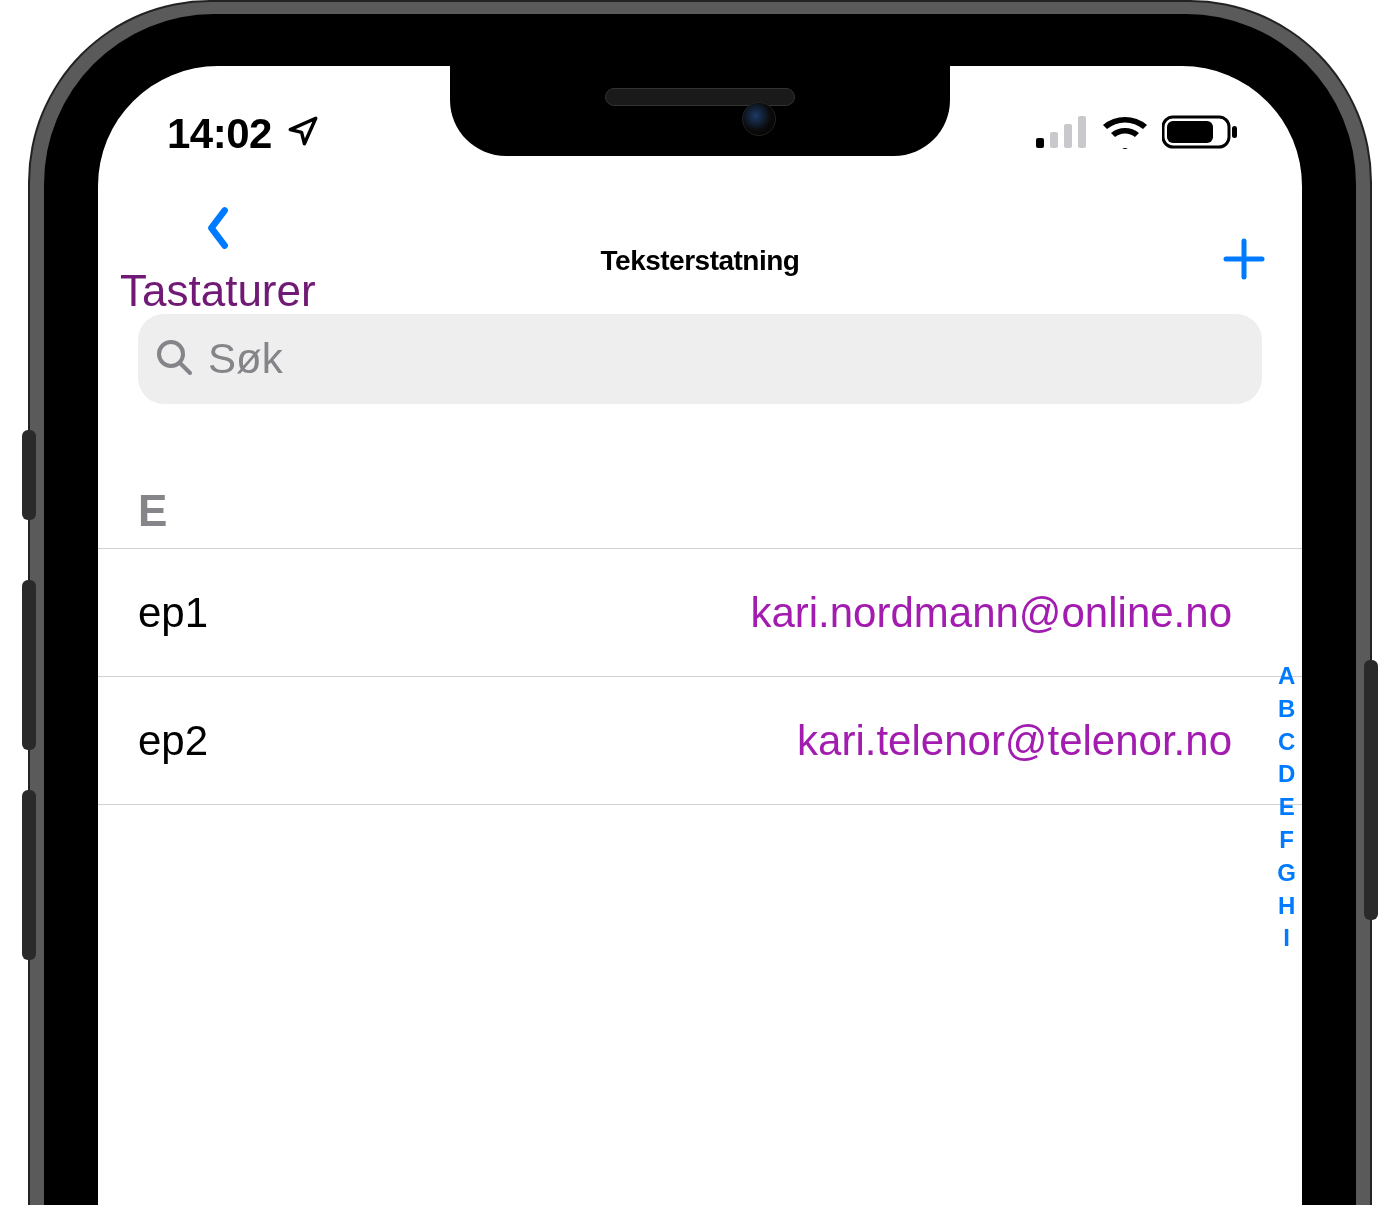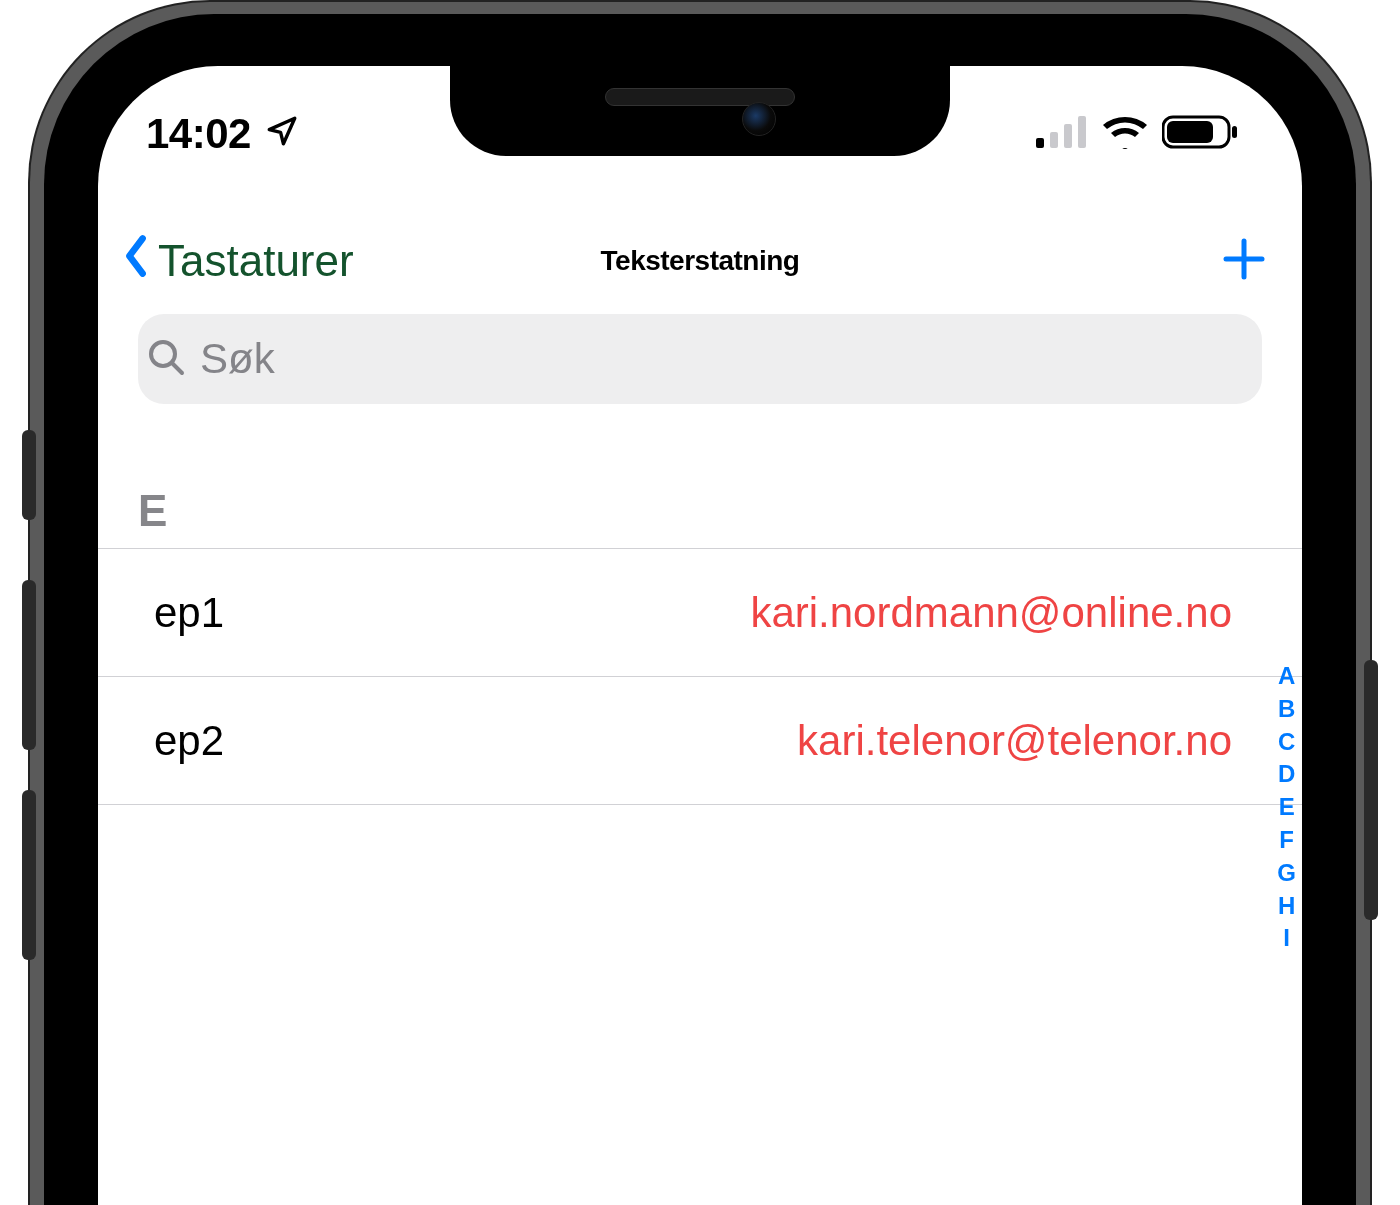--- a/index.html
+++ b/index.html
@@ -75,64 +75,65 @@
   
   .status-bar {
     position: absolute;
     top: 36px; left: 0; width: 100%;
     height: 64px;
     display: flex;
     justify-content: space-between;
     align-items: center;
     padding: 0 64px 0 48px;
   }
-  .status-left { display: flex; align-items: center; gap: 14px; font-size: 42px; font-weight: 600; letter-spacing: -0.5px; }
+  .status-left { display: flex; align-items: center; gap: 14px; font-size: 42px; font-weight: 600; letter-spacing: -0.5px; margin-left: 21px; }
   .status-right { display: flex; align-items: center; gap: 14px; }
 
   .location-icon svg { width: 34px; height: 34px; }
   .cell-icon svg { width: 52px; height: 32px; }
   .wifi-icon svg { width: 46px; height: 34px; }
   .battery-icon svg { width: 76px; height: 36px; }
 
   
   .nav-bar {
     position: absolute;
     top: 150px; left: 0; width: 100%;
     height: 90px;
     display: flex;
     align-items: center;
     justify-content: center;
   }
   .nav-back {
     position: absolute;
     left: 22px; top: 50%; transform: translateY(-50%);
     display: flex; align-items: center; gap: 6px;
-    color: #14532d;
+    color: #701a75;
     font-size: 44px;
     font-weight: 400;
+    flex-direction: column;
   }
   .chevron-back svg { width: 32px; height: 44px; }
   .nav-title { font-size: 28px; font-weight: 600; letter-spacing: -0.5px; }
   .nav-add {
     position: absolute;
     right: 34px; top: 50%; transform: translateY(-50%);
     color: #007aff;
   }
   .nav-add svg { width: 48px; height: 48px; }
 
   
   .search-wrap {
     position: absolute;
     top: 248px; left: 40px; right: 40px;
     height: 90px;
     background: #eeeeef;
     border-radius: 26px;
     display: flex;
     align-items: center;
-    padding: 0 8px;
+    padding: 0 16px;
     gap: 14px;
     justify-content: center;
   }
   .search-icon svg { width: 40px; height: 40px; color: #848489; }
   .search-input {
     flex: 1;
     border: none;
     background: transparent;
     font-size: 42px;
     color: #000;
@@ -154,22 +155,22 @@
   }
   .row {
     display: flex;
     align-items: center;
     justify-content: space-between;
     padding: 0 70px 0 40px;
     height: 128px;
     border-bottom: 1px solid #d1d1d5;
     font-size: 42px;
   }
-  .row-short { color: #000; font-weight: 400; margin-left: 16px; }
-  .row-phrase { color: #ef4444; font-weight: 400; }
+  .row-short { color: #000; font-weight: 400; }
+  .row-phrase { color: #a21caf; font-weight: 400; }
 
   
   .index-strip {
     position: absolute;
     right: 6px; top: 596px;
     display: flex;
     flex-direction: column;
     align-items: center;
     gap: 4px;
   }

